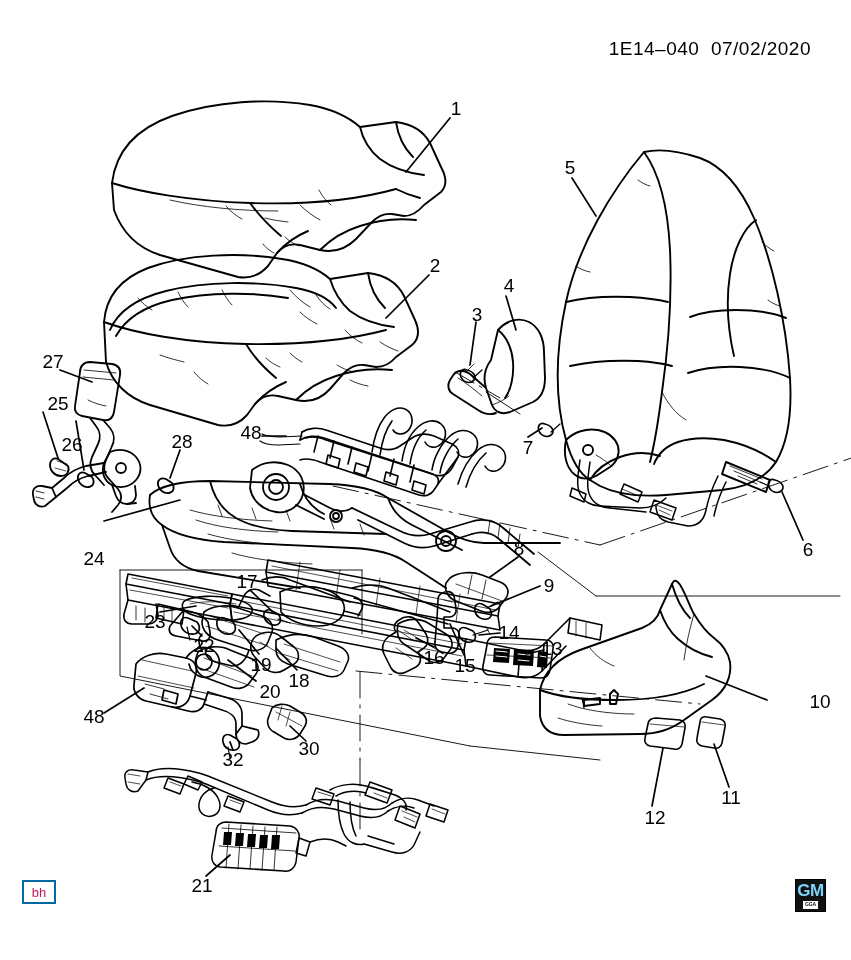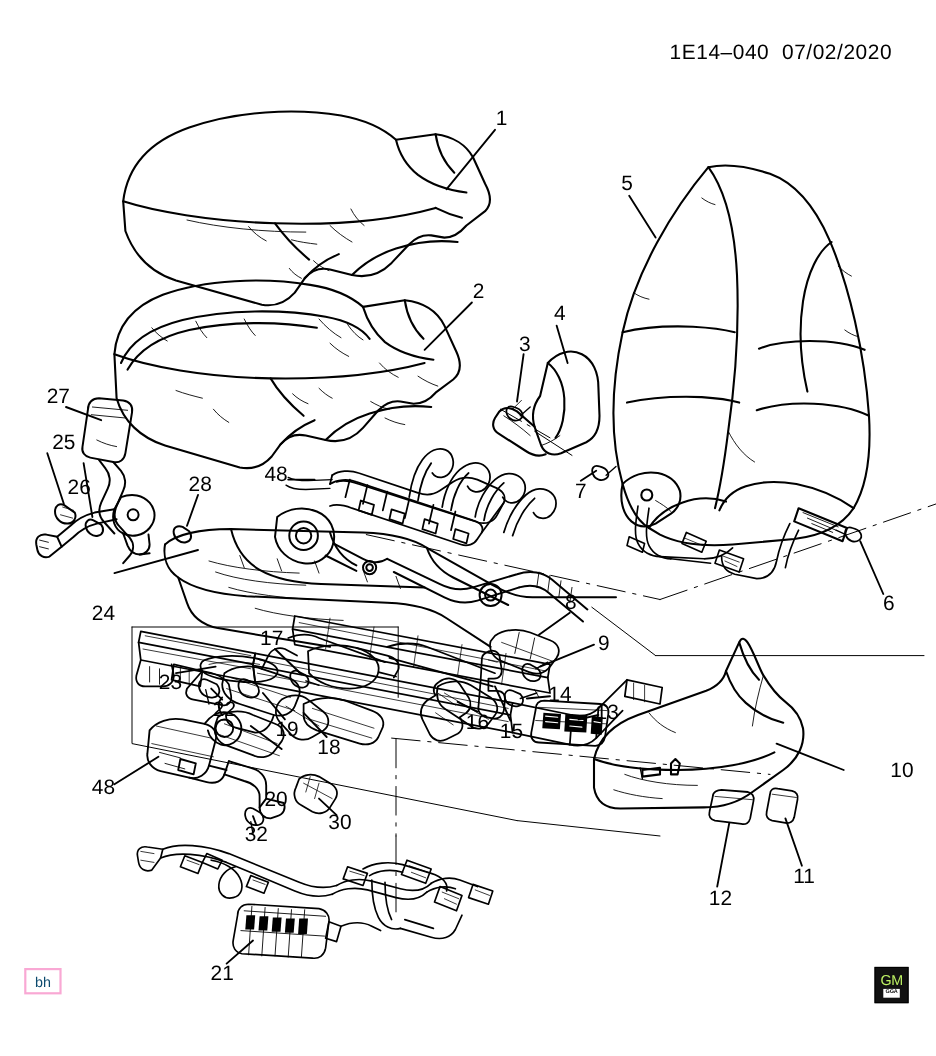--- a/index.html
+++ b/index.html
@@ -43,49 +43,49 @@
     line-height: 1;
     transform: translate(-50%, -50%);
     white-space: nowrap;
   }
   .stampbox {
     position: absolute;
     left: 22px;
     top: 880px;
     width: 34px;
     height: 24px;
-    border: 2px solid #f9a8d4;
+    border: 2px solid #0369a1;
     box-sizing: border-box;
     display: flex;
     align-items: center;
     justify-content: center;
     font-size: 13px;
     font-family: "Liberation Sans", sans-serif;
-    color: #0c4a6e;
+    color: #be185d;
     background: #fff;
   }
   .gmlogo {
     position: absolute;
     left: 795px;
     top: 879px;
     width: 31px;
     height: 33px;
     background: #111;
     border: 1px solid #000;
     box-sizing: border-box;
     display: flex;
     flex-direction: column;
     align-items: center;
     justify-content: center;
     padding: 2px 0;
   }
   .gmlogo .gm-word {
-    color: #bef264;
-    font-size: 13px;
-    font-weight: normal;
+    color: #7dd3fc;
+    font-size: 17px;
+    font-weight: bold;
     font-family: "Liberation Sans", sans-serif;
     line-height: 1;
     letter-spacing: -0.5px;
   }
   .gmlogo .gm-sub {
     margin-top: 2px;
     background: #ffffff;
     color: #111;
     font-size: 5px;
     font-weight: bold;
@@ -710,21 +710,21 @@
       <div class="callout" style="left: 777px; top: 701px; margin-left: 43px;">10</div>
       <div class="callout" style="left: 731px; top: 797px;">11</div>
       <div class="callout" style="left: 655px; top: 817px;">12</div>
       <div class="callout" style="left: 552px; top: 648px;">13</div>
       <div class="callout" style="left: 509px; top: 632px;">14</div>
       <div class="callout" style="left: 465px; top: 665px;">15</div>
       <div class="callout" style="left: 434px; top: 657px;">16</div>
       <div class="callout" style="left: 247px; top: 581px;">17</div>
       <div class="callout" style="left: 299px; top: 680px;">18</div>
       <div class="callout" style="left: 261px; top: 664px;">19</div>
-      <div class="callout" style="left: 251px; top: 691px; margin-top: 36px;">20</div>
+      <div class="callout" style="left: 270px; top: 691px;">20</div>
       <div class="callout" style="left: 202px; top: 885px;">21</div>
       <div class="callout" style="left: 204px; top: 645px;">22</div>
       <div class="callout" style="left: 155px; top: 621px;">23</div>
       <div class="callout" style="left: 94px; top: 521px; margin-top: 37px;">24</div>
       <div class="callout" style="left: 38px; top: 403px; margin-left: 20px;">25</div>
       <div class="callout" style="left: 72px; top: 432px; margin-top: 12px;">26</div>
       <div class="callout" style="left: 53px; top: 361px;">27</div>
       <div class="callout" style="left: 182px; top: 441px;">28</div>
       <div class="callout" style="left: 251px; top: 432px;">48</div>
       <div class="callout" style="left: 309px; top: 748px;">30</div>

